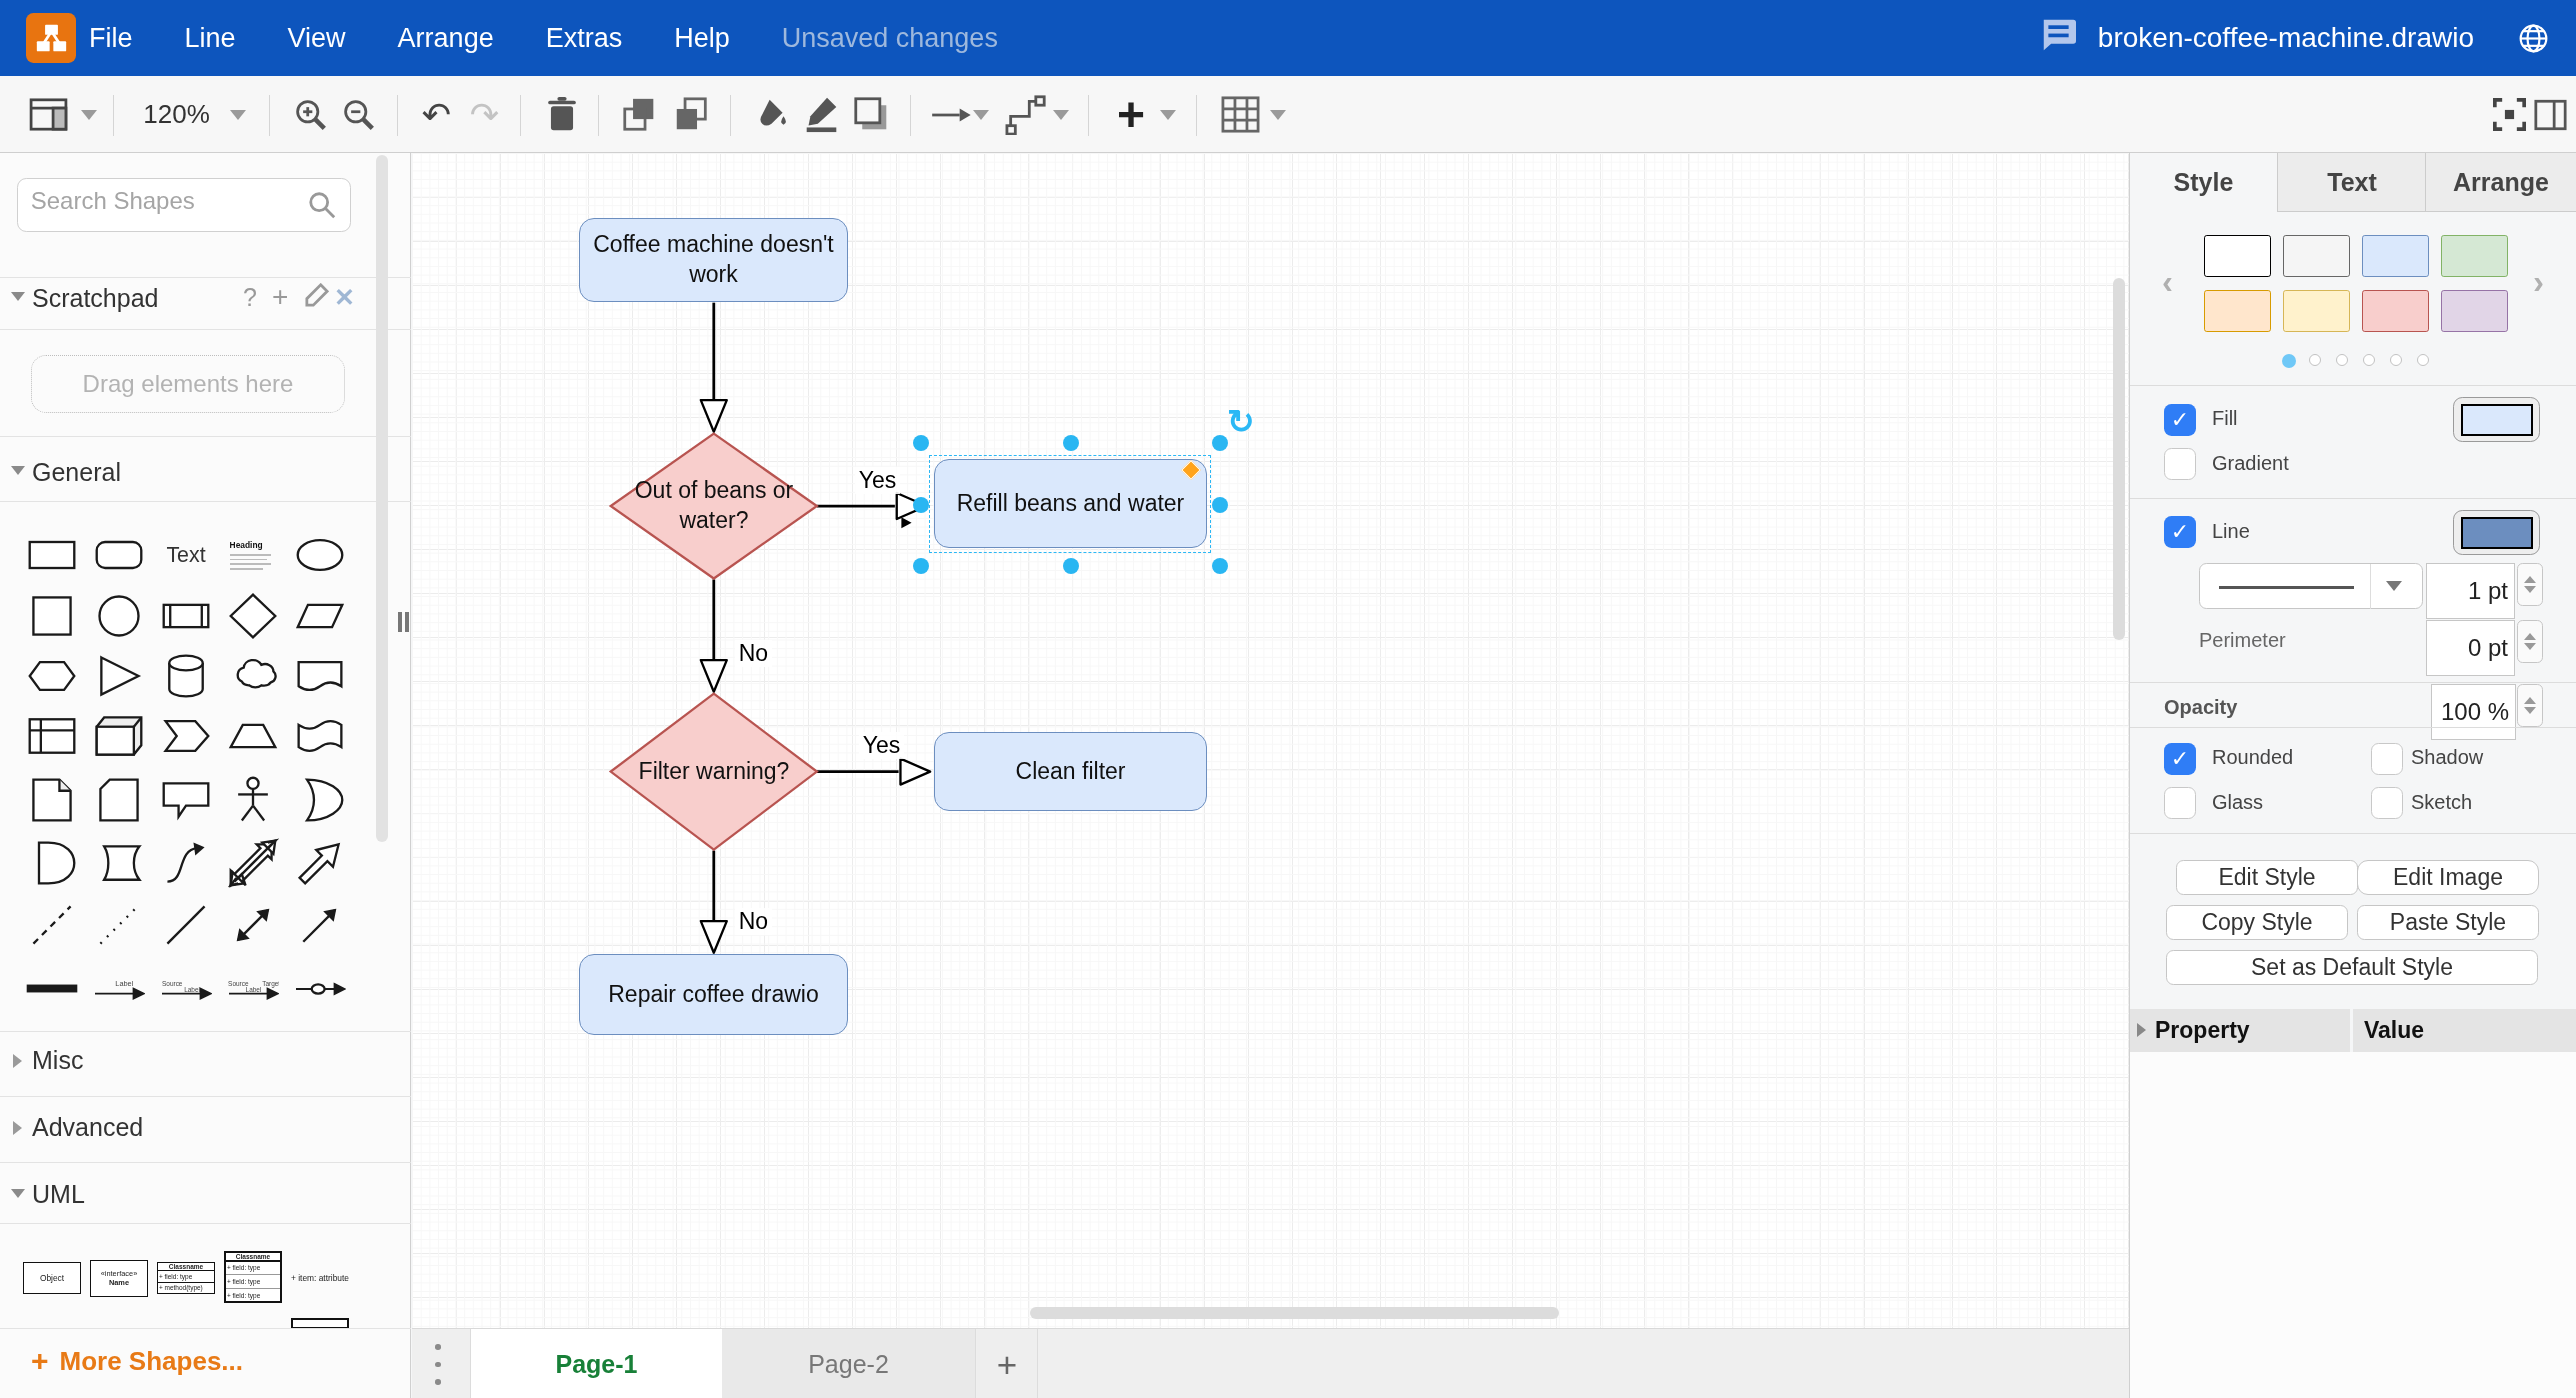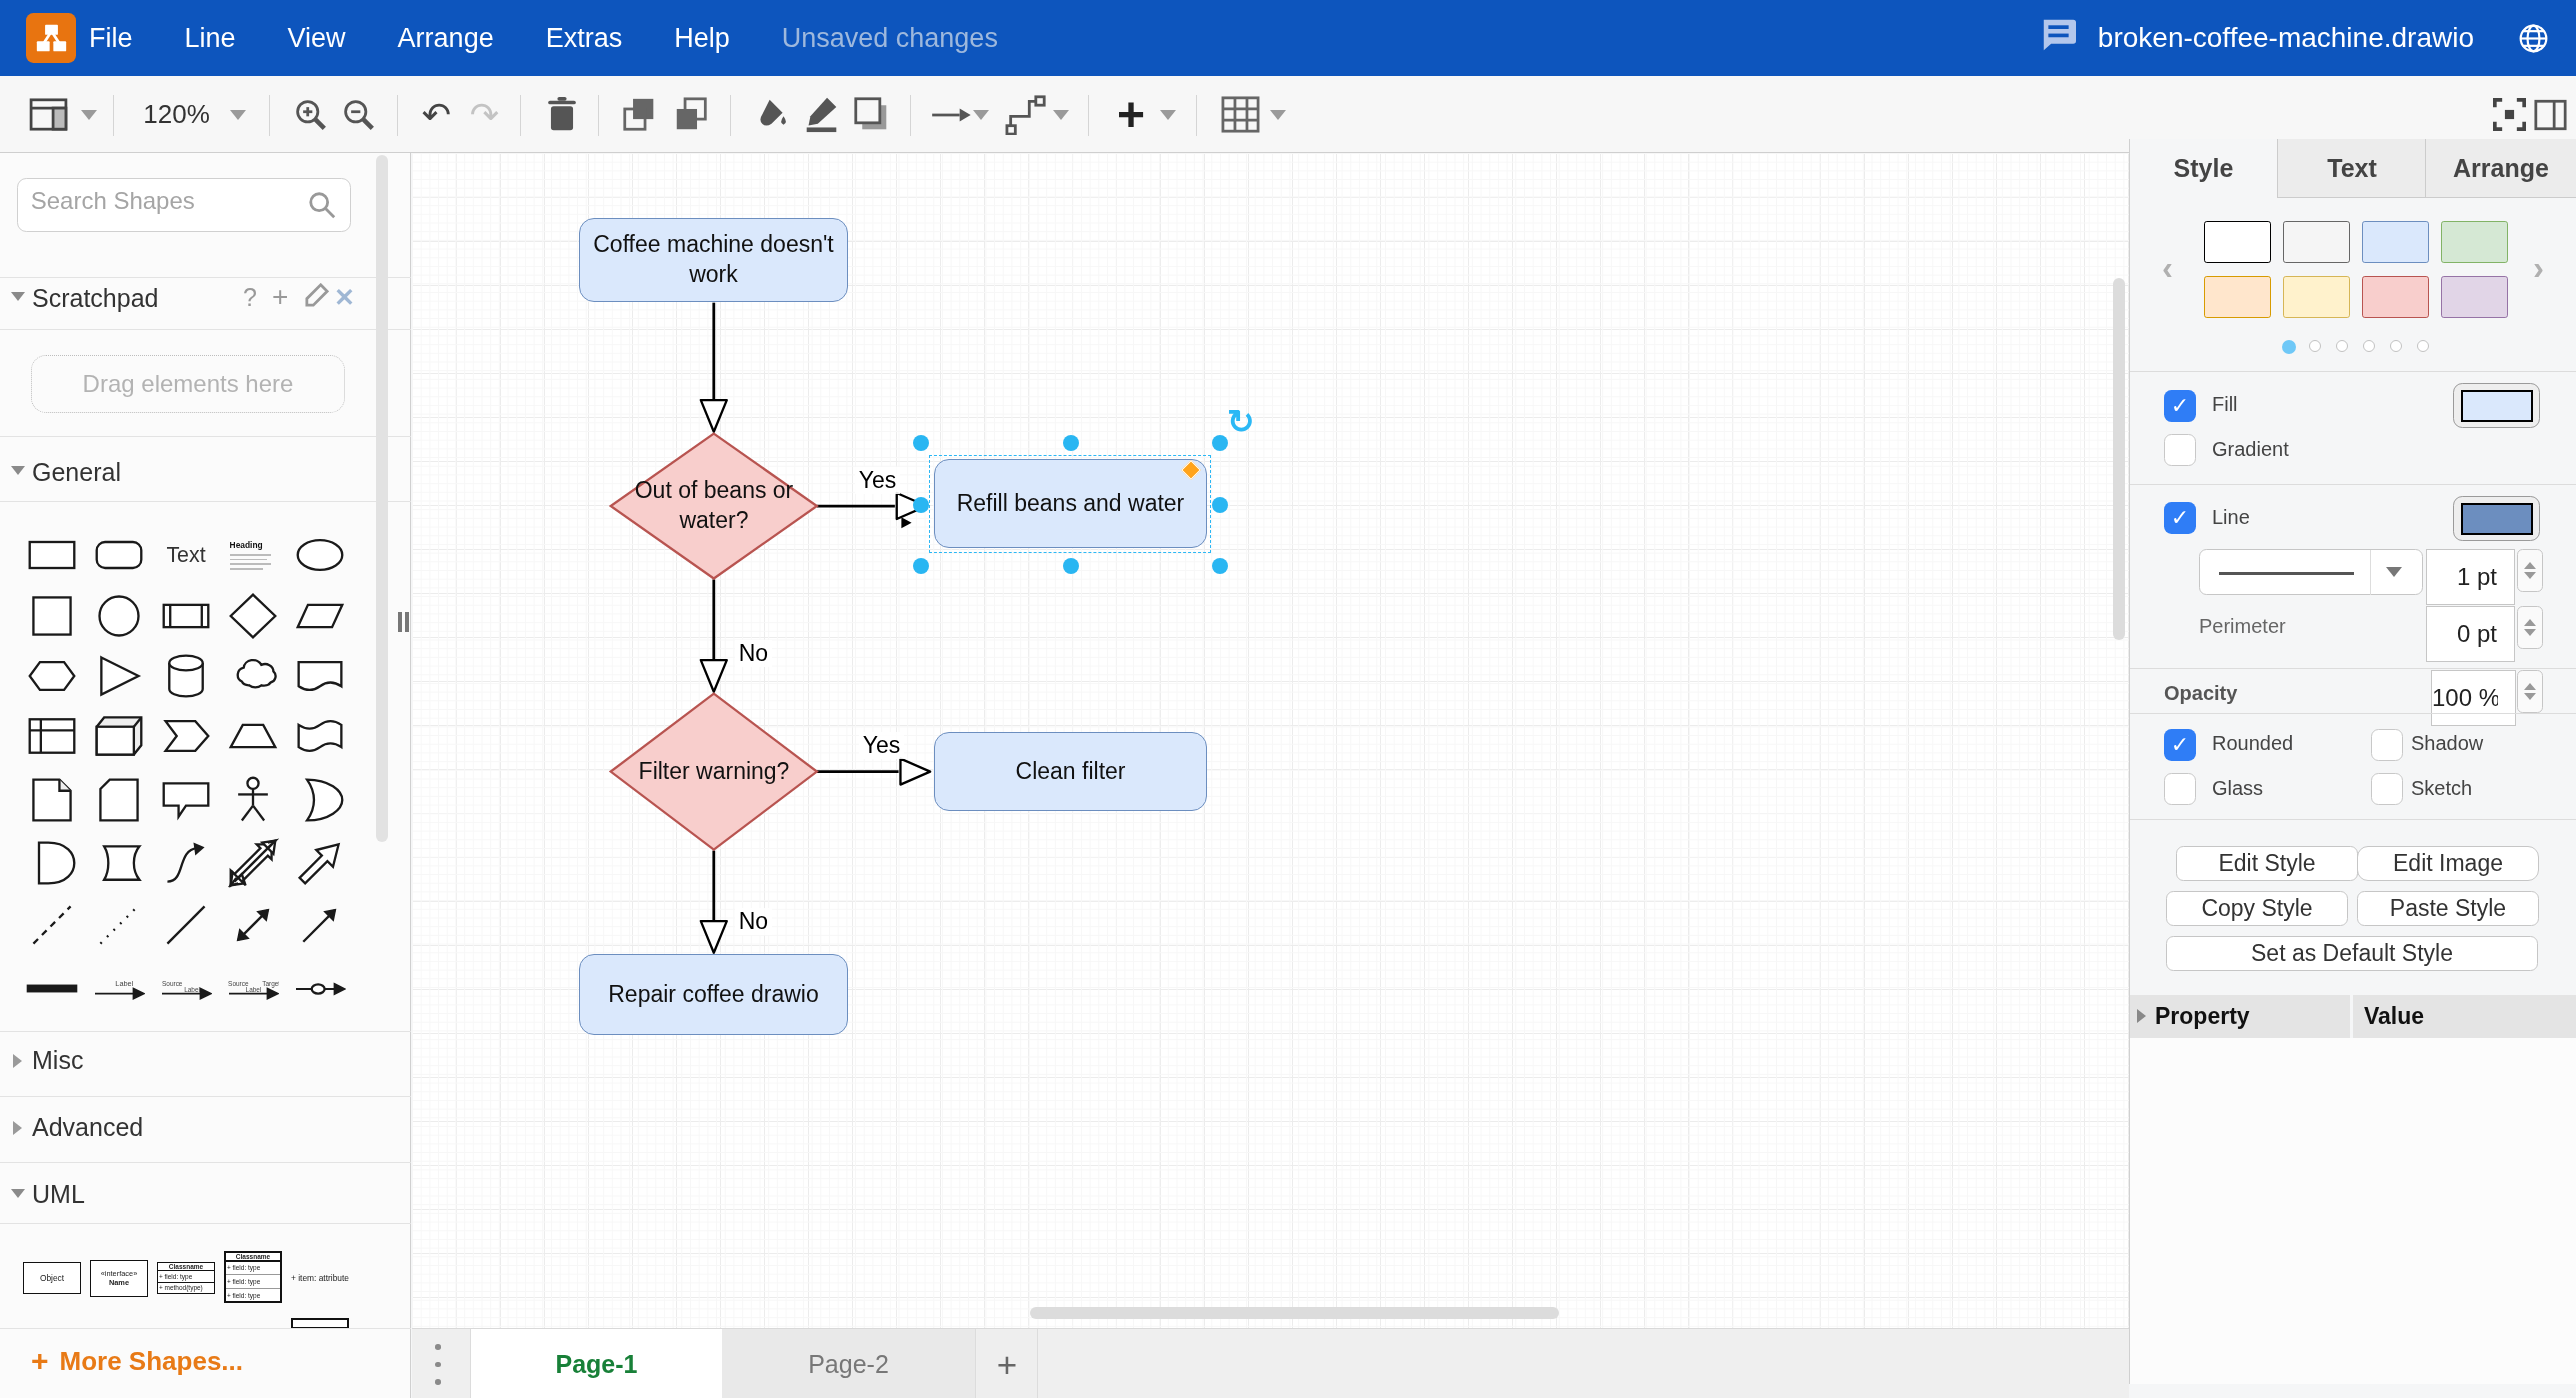--- a/index.html
+++ b/index.html
@@ -58,33 +58,33 @@
   #orange-handle { position:absolute; left:772px; top:310px; width:14px; height:14px; background:#ffa31a; border:0.9px solid #fff; transform:rotate(45deg); }
   .scroll-thumb { position:absolute; background:#dcdcdc; border-radius:6.5px; }
 
   
   #footer { position:absolute; left:412px; top:1328px; width:1717px; height:71px; background:#efefef; border-top:0.9px solid #d9d9d9; }
   .ptab { position:absolute; top:0; height:71px; display:flex; align-items:center; justify-content:center; font-size:25px; border-right:0.9px solid #dcdcdc; }
   #dots-menu { position:absolute; left:16.7px; top:15px; width:18.6px; height:41px; display:flex; flex-direction:column; justify-content:space-between; align-items:center; }
   #dots-menu i { width:5.6px; height:5.6px; border-radius:50%; background:#8a8a8a; }
 
   
-  #format-panel { position:absolute; left:2129px; top:139px; width:447px; height:1245px; background:#f5f6f7; border-left:0.9px solid #d0d0d0; }
+  #format-panel { position:absolute; left:2129px; top:153px; width:447px; height:1245px; background:#f5f6f7; border-left:0.9px solid #d0d0d0; }
   .ftab { position:absolute; top:0; height:59px; display:flex; align-items:center; justify-content:center; font-size:25px; font-weight:bold; color:#444; border-bottom:0.9px solid #ccc; background:#ececec; }
   .ftab.active { background:#f5f6f7; border-bottom:none; }
   .fp-div { position:absolute; left:0; width:447px; height:0.9px; background:#dcdcdc; }
   .swatch { position:absolute; width:67px; height:42px; border-radius:2.8px; }
   .pgdot { position:absolute; top:201px; width:12px; height:12px; border-radius:50%; background:#fff; border:1.9px solid #c2c2c2; }
   .chev { position:absolute; top:110px; font-size:33px; color:#b0b0b0; font-weight:bold; }
   .cb { position:absolute; width:32px; height:32px; border-radius:7.4px; background:#fff; border:1.9px solid #c8c8c8; }
   .cb.on { background:#2f7df6; border:none; color:#fff; font-size:22px; display:flex; align-items:center; justify-content:center; }
   .flabel { position:absolute; font-size:20px; color:#444; }
   .cswatch { position:absolute; width:87px; height:45px; border:0.9px solid #9a9a9a; border-radius:9.3px; background:#eee; display:flex; align-items:center; justify-content:center; }
   .cswatch i { display:block; width:72px; height:32px; border:2.8px solid #000; }
-  .finput { position:absolute; height:56px; border:0.9px solid #c6c6c6; background:#fff; font-size:24px; color:#222; text-align:right; padding-right:17px; font-family:inherit; }
+  .finput { position:absolute; height:56px; border:0.9px solid #c6c6c6; background:#fff; font-size:24px; color:#222; text-align:right; padding-right:6px; font-family:inherit; }
   .spin { position:absolute; width:26px; height:43px; border:0.9px solid #c6c6c6; border-radius:5.6px; background:#fafafa; display:flex; flex-direction:column; align-items:center; justify-content:center; gap:3.7px; }
   .spin b { width:0; height:0; border-left:6.5px solid transparent; border-right:6.5px solid transparent; }
   .spin .up { border-bottom:7.4px solid #999; }
   .spin .dn { border-top:7.4px solid #999; }
   .fbtn { position:absolute; height:35px; background:#fff; border:0.9px solid #c6c6c6; border-radius:7.4px; font-size:23px; color:#333; font-family:inherit; }
   #prop-header { position:absolute; left:0; top:856px; width:447px; height:43px; background:#e4e4e4; }
   #prop-below { position:absolute; left:0; top:899px; width:447px; height:346px; background:#fcfcfc; }
 </style>
 </head>
 <body>

